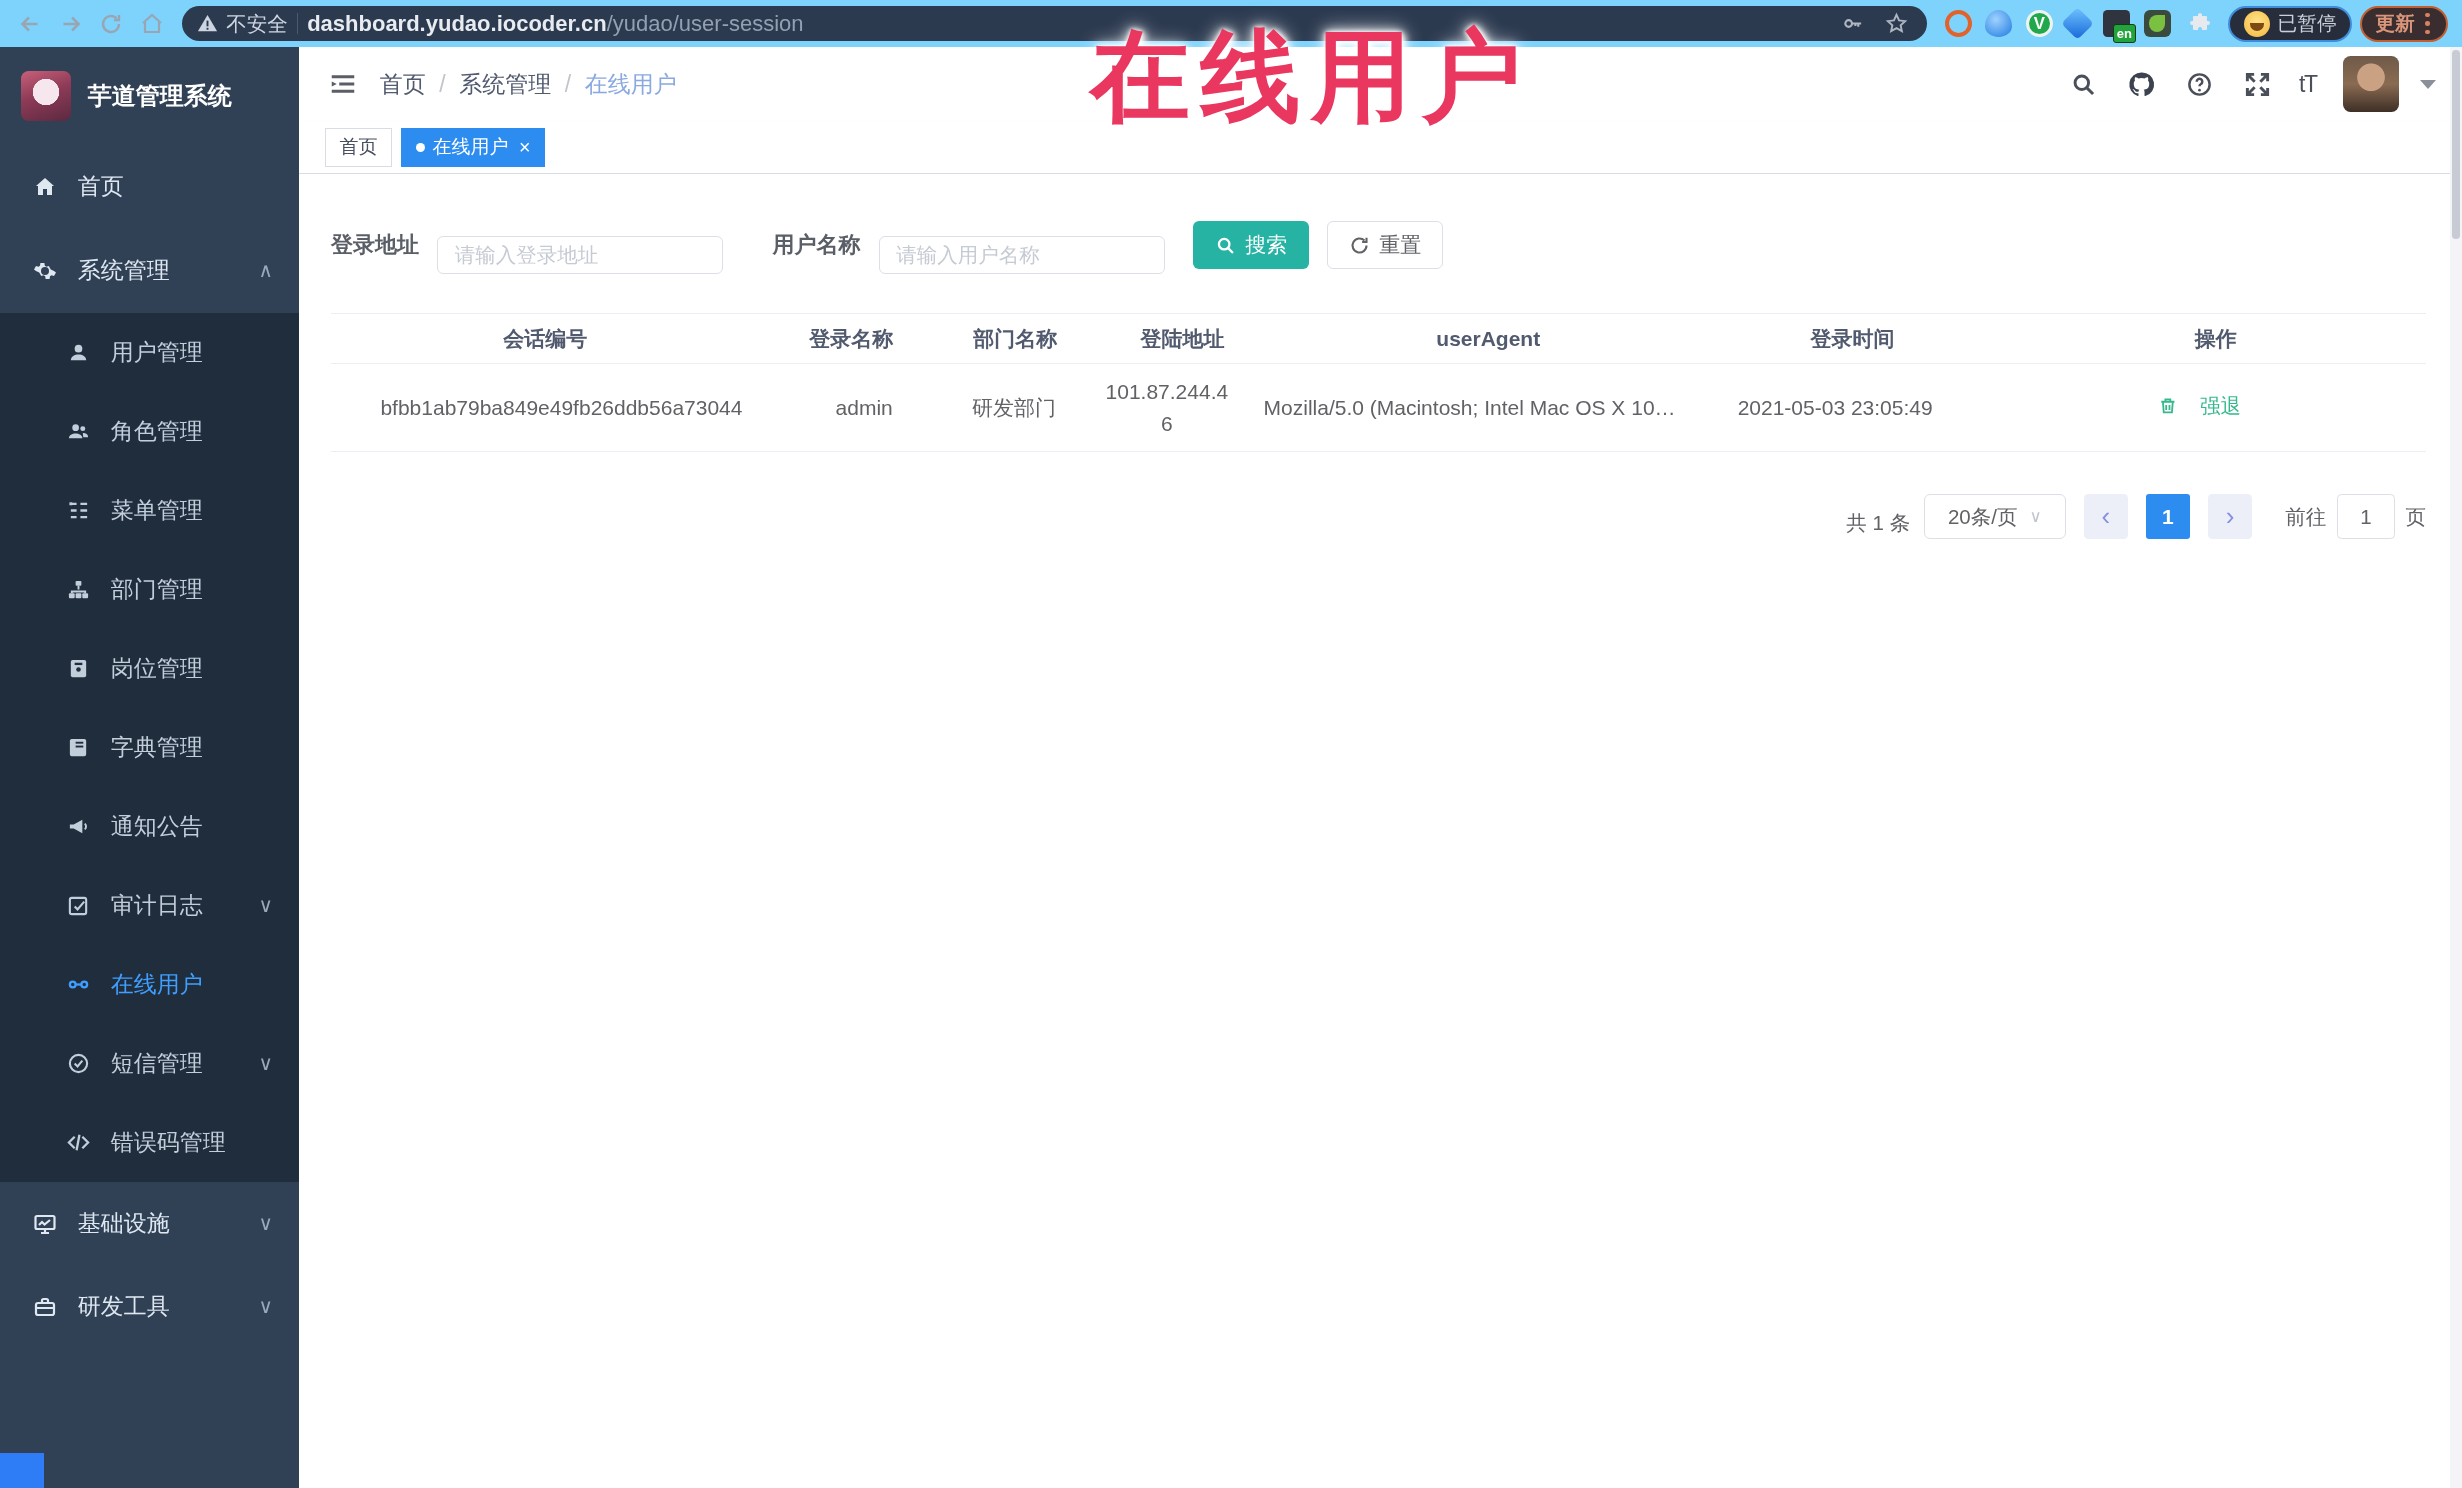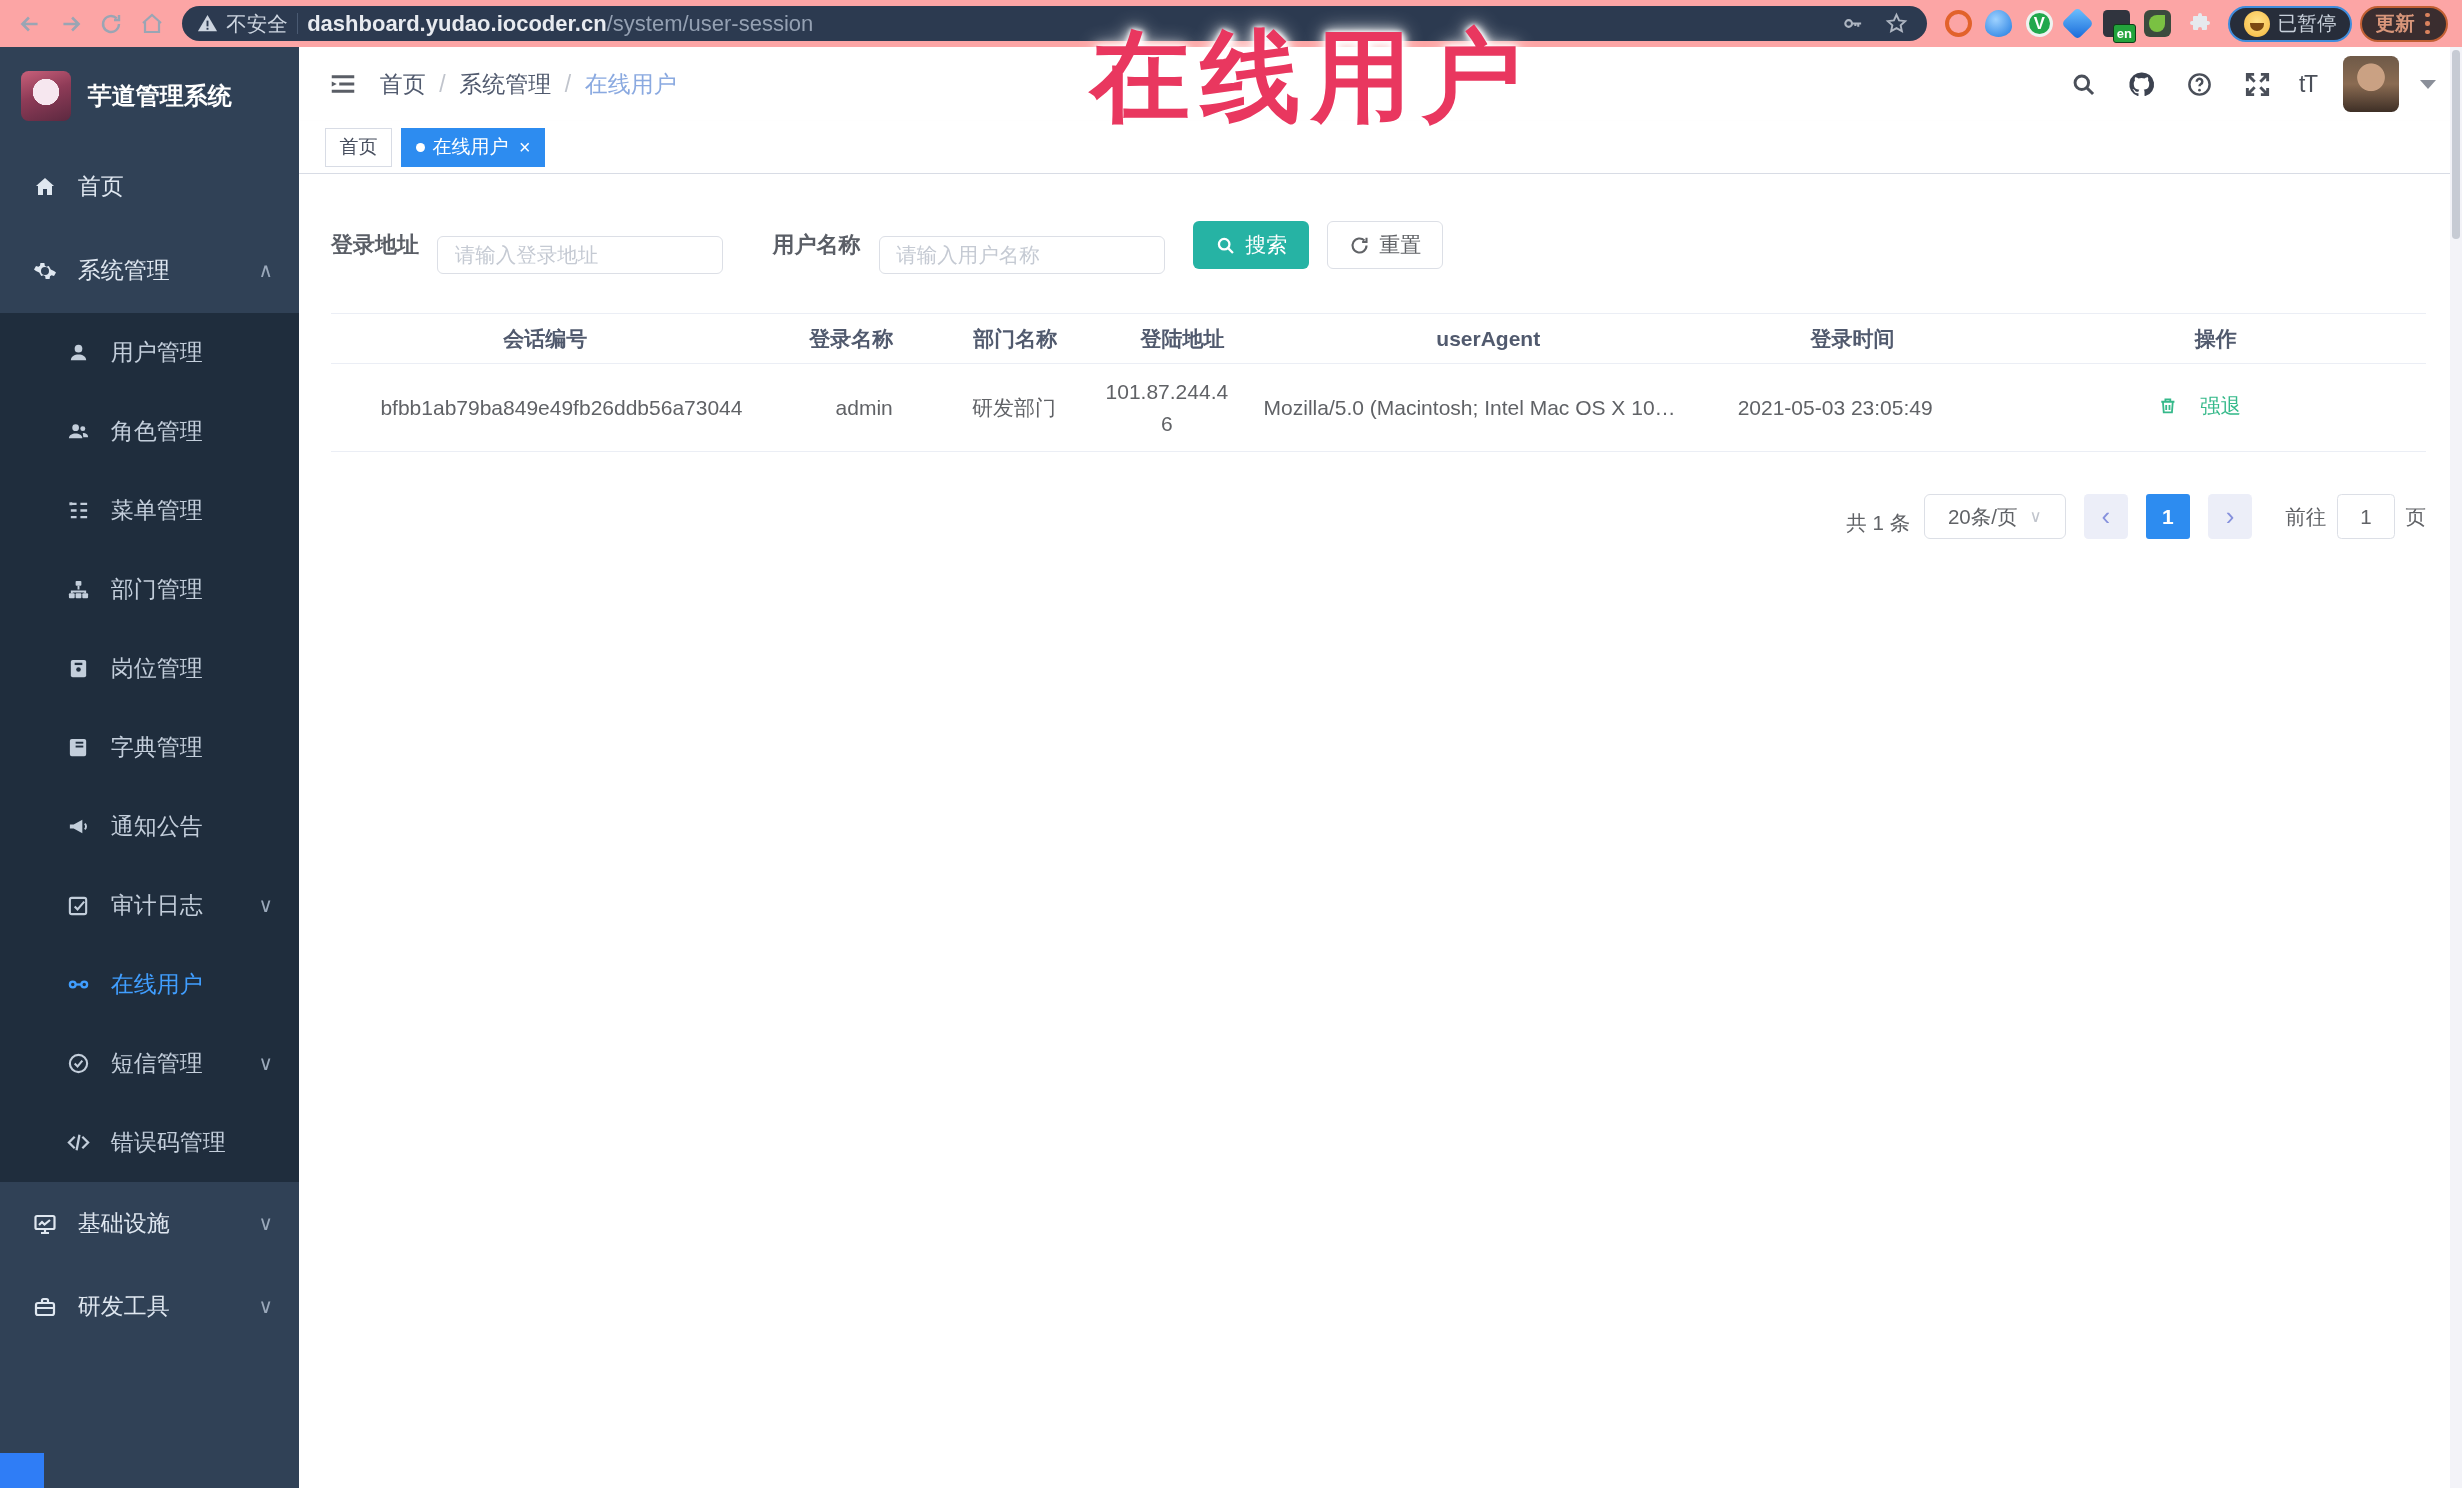--- a/index.html
+++ b/index.html
@@ -1,20 +1,20 @@
 <!DOCTYPE html>
 <html style="font-size:12px"><head>
 <meta charset="utf-8">
 <style>
   * { margin:0; padding:0; box-sizing:border-box; }
   html,body { width:2462px; height:1488px; overflow:hidden; }
   body { font-family:"Liberation Sans", sans-serif; background:#fff; position:relative; }
 
   
-  .browser-bar { height:47px; background:#fca5a5; display:flex; align-items:center; padding:0 13.6px; gap:7.6px; position:relative; z-index:5; }
+  .browser-bar { height:47px; background:#7dd3fc; display:flex; align-items:center; padding:0 13.6px; gap:7.6px; position:relative; z-index:5; }
   .nav-ico { width:33px; height:33px; display:flex; align-items:center; justify-content:center; color:#9aa5b4; flex:0 0 auto; border-radius:50%; }
   .nav-ico svg { display:block; }
   .omnibox { flex:1 1 auto; height:35px; background:#2c3a50; border-radius:18px; display:flex; align-items:center; padding:0 13.6px; gap:9px; min-width:0; margin:0 6px; }
   .sec-chip { display:flex; align-items:center; gap:7.6px; color:#cdd5e0; font-size:20.5px; flex:0 0 auto; }
   .omni-sep { width:1.5px; height:21px; background:#4a5a72; flex:0 0 auto; }
   .url-text { font-size:22px; color:#e8ebf0; font-weight:700; white-space:nowrap; overflow:hidden; flex:1 1 auto; }
   .url-text .path { color:#94a0b2; font-weight:400; }
   .omni-right { display:flex; gap:12px; flex:0 0 auto; color:#aeb6c2; }
   .ext-cluster { display:flex; align-items:center; gap:13.6px; flex:0 0 auto; padding:0 4.5px; }
   .ext { width:27px; height:27px; border-radius:50%; position:relative; flex:0 0 auto; }
@@ -145,21 +145,21 @@
   <div class="omnibox">
     <div class="sec-chip">
       <svg width="23" height="23" viewBox="0 0 24 24" fill="#cdd5e0">
           <path d="M12 3L22 20H2z"></path>
           <rect x="11" y="9" width="2" height="6" fill="#2c3a50"></rect>
           <rect x="11" y="16.5" width="2" height="2" fill="#2c3a50"></rect>
         </svg>
       <span>不安全</span>
     </div>
     <div class="omni-sep"></div>
-    <div class="url-text"><span>dashboard.yudao.iocoder.cn</span><span class="path">/system/user-session</span></div>
+    <div class="url-text"><span>dashboard.yudao.iocoder.cn</span><span class="path">/yudao/user-session</span></div>
     <div class="omni-right">
       <span class="h-ico">
           <svg width="23" height="23" viewBox="0 0 24 24" fill="none" stroke="#aeb6c2" stroke-width="2.2">
             <circle cx="8" cy="12" r="3.5"></circle>
             <path d="M11.5 12H21M18 12v3.5M15 12v2.5"></path>
           </svg>
         </span>
       <span class="h-ico">
           <svg width="23" height="23" viewBox="0 0 24 24" fill="none" stroke="#aeb6c2" stroke-width="2">
             <path d="M12 3l2.7 5.8 6.3.7-4.7 4.3 1.3 6.2L12 16.9 6.4 20l1.3-6.2L3 9.5l6.3-.7z"></path>

